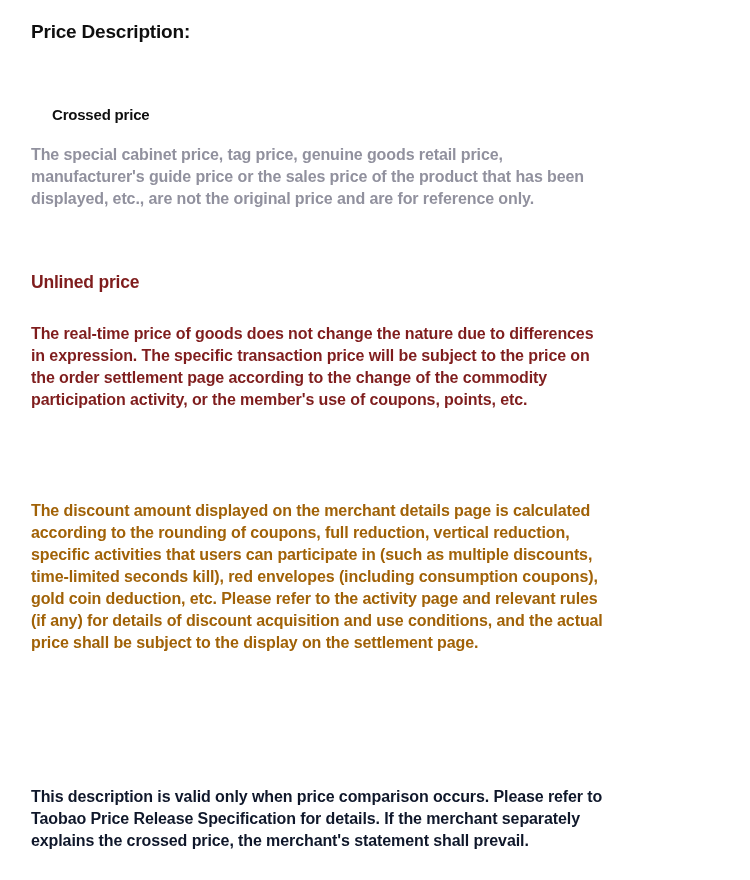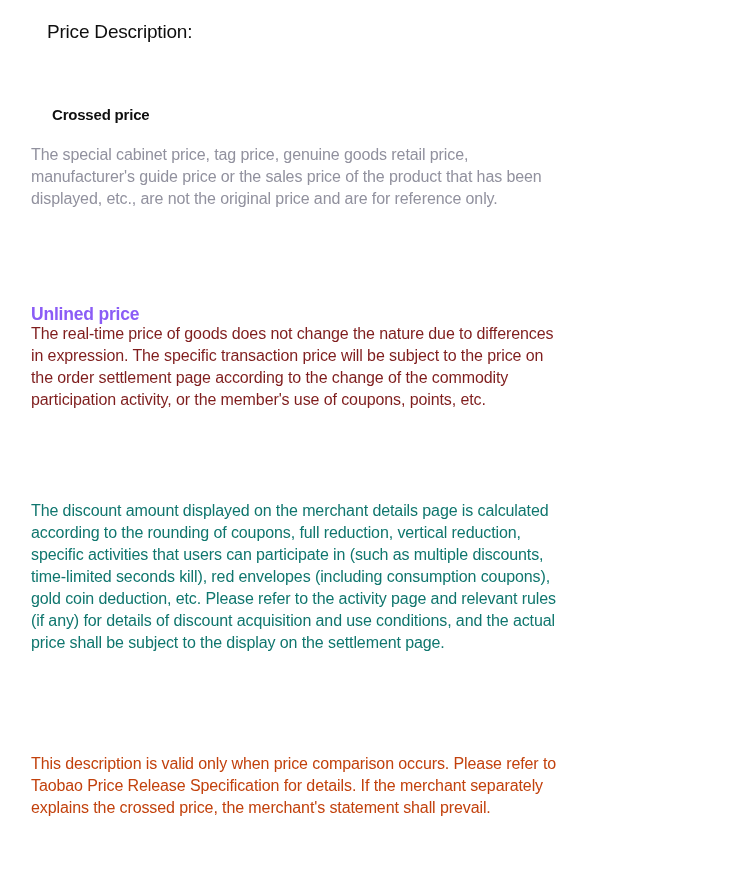--- a/index.html
+++ b/index.html
@@ -11,35 +11,34 @@
     width: 750px;
     height: 880px;
     position: relative;
     overflow: hidden;
     font-family: "Liberation Sans", sans-serif;
   }
   .abs { position: absolute; left: 31px; margin: 0; }
   .page-title {
     top: 21px;
     font-size: 19px;
-    font-weight: 400;
+    font-weight: 700;
     letter-spacing: -0.2px;
     line-height: 1.2;
-    margin-left: 16px;
   }
   .section-heading {
     font-weight: 700;
     letter-spacing: -0.2px;
     line-height: 1.2;
   }
   .heading-crossed { top: 106px; font-size: 15px; }
   .heading-unlined { top: 272px; font-size: 17.5px; }
   .para {
     font-size: 16px;
-    font-weight: 400;
+    font-weight: 700;
     line-height: 22px;
     letter-spacing: -0.1px;
     white-space: pre-line;
     width: 715px;
   }
   .para-1 { top: 144px; }
   .para-2 { top: 323px; }
   .para-3 { top: 500px; }
   .para-4 { top: 753px; }
 </style>
@@ -49,32 +48,32 @@
 <div>
 
   <h1 class="abs page-title" style="color: rgb(15, 15, 15);">Price Description:</h1>
 
   <h2 class="abs section-heading heading-crossed" style="color: rgb(15, 15, 15); margin-left: 21px;">Crossed price</h2>
 
   <p class="abs para para-1" style="color: rgb(145, 145, 158);">The special cabinet price, tag price, genuine goods retail price,
 manufacturer's guide price or the sales price of the product that has been
 displayed, etc., are not the original price and are for reference only.</p>
 
-  <h2 class="abs section-heading heading-unlined" style="color: #8b5cf6; margin-top: 32px;">Unlined price</h2>
+  <h2 class="abs section-heading heading-unlined" style="color: #7f1d1d;">Unlined price</h2>
 
   <p class="abs para para-2" style="color: #7f1d1d;">The real-time price of goods does not change the nature due to differences
 in expression. The specific transaction price will be subject to the price on
 the order settlement page according to the change of the commodity
 participation activity, or the member's use of coupons, points, etc.</p>
 
-  <p class="abs para para-3" style="color: #0f766e;">The discount amount displayed on the merchant details page is calculated
+  <p class="abs para para-3" style="color: #a16207;">The discount amount displayed on the merchant details page is calculated
 according to the rounding of coupons, full reduction, vertical reduction,
 specific activities that users can participate in (such as multiple discounts,
 time-limited seconds kill), red envelopes (including consumption coupons),
 gold coin deduction, etc. Please refer to the activity page and relevant rules
 (if any) for details of discount acquisition and use conditions, and the actual
 price shall be subject to the display on the settlement page.</p>
 
-  <p class="abs para para-4" style="color: #c2410c;">This description is valid only when price comparison occurs. Please refer to
+  <p class="abs para para-4" style="color: #0f172a; margin-top: 33px;">This description is valid only when price comparison occurs. Please refer to
 Taobao Price Release Specification for details. If the merchant separately
 explains the crossed price, the merchant's statement shall prevail.</p>
 
 </div>
 
 </body></html>

